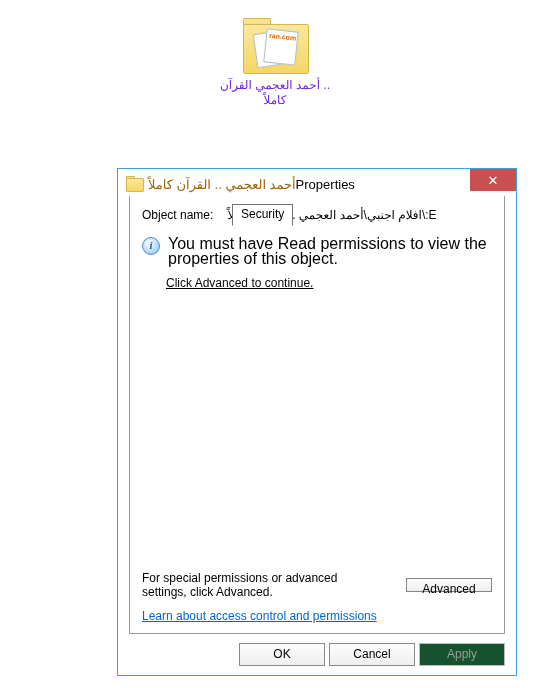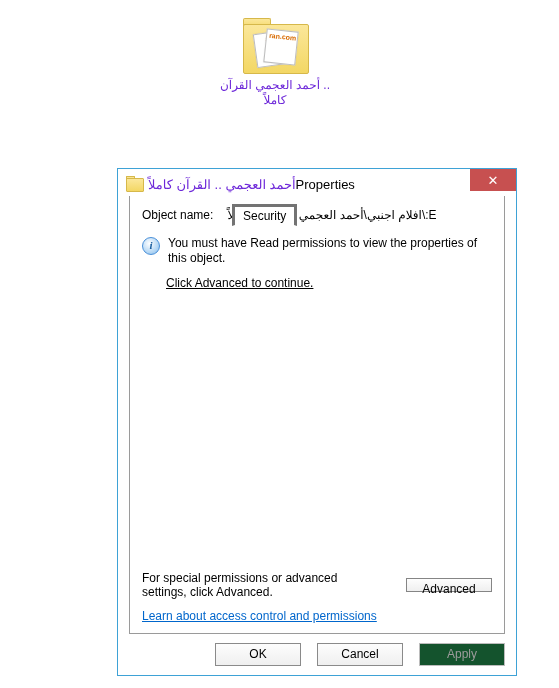--- a/index.html
+++ b/index.html
@@ -103,21 +103,21 @@
     background: linear-gradient(#fbe79a,#f3d764);
     border:1px solid #d6b84a; border-radius:1px;
   }
   .titlebar-icon .ttab {
     position:absolute; left:0; top:0; width:7px; height:4px;
     background: linear-gradient(#fbe79a,#f3d764);
     border:1px solid #d6b84a; border-bottom:none; border-radius:1px 1px 0 0;
   }
   .title-text {
     font-size: 13px;
-    color: #6d28d9;
+    color: #a16207;
     direction: rtl;
     white-space: nowrap;
     flex: 0 0 auto;
   }
   .title-suffix {
     font-size: 13px;
   }
   .close-btn {
     position: absolute;
     right: 0; top: 0;
@@ -137,21 +137,21 @@
   .tabstrip {
     position: relative;
     margin: 4px 11px 0 11px;
     height: 22px;
     border-bottom: 1px solid #9a9a9a;
   }
   .tab {
     position: absolute;
     top: 2px;
     height: 20px;
-    border: 3px solid #737373;
+    border: 1px solid #737373;
     background: #fff;
     font-size: 12px;
     padding: 0 8px;
     line-height: 19px;
     box-sizing: border-box;
   }
   .tab.inactive {
     top: 3px;
     height: 19px;
     background: #fdfdfd;
@@ -201,21 +201,21 @@
     font-weight: bold;
     font-family: Georgia, serif;
     font-style: italic;
     font-size: 11px;
     text-align: center;
     line-height: 15px;
     flex: 0 0 auto;
     margin-top: 1px;
   }
   .info-text {
-    font-size: 12px;
+    font-size: 16px;
     line-height: 15px;
   }
 
   .cont-text {
     margin-left: 24px;
     margin-top: 8px;
     font-size: 12px;
     text-decoration: underline;
   }
 
@@ -247,21 +247,21 @@
     margin-top: 10px;
     display: inline-block;
   }
 
   
   .actions {
     position: absolute;
     right: 11px;
     bottom: 9px;
     display: flex;
-    gap: 16px;
+    gap: 4px;
   }
   .btn {
     width: 86px; height: 23px;
     border: 1px solid #8a8a8a;
     background: linear-gradient(#fdfdfd,#efefef);
     font-size: 12px;
     text-align: center;
     line-height: 21px;
     box-sizing: border-box;
   }

